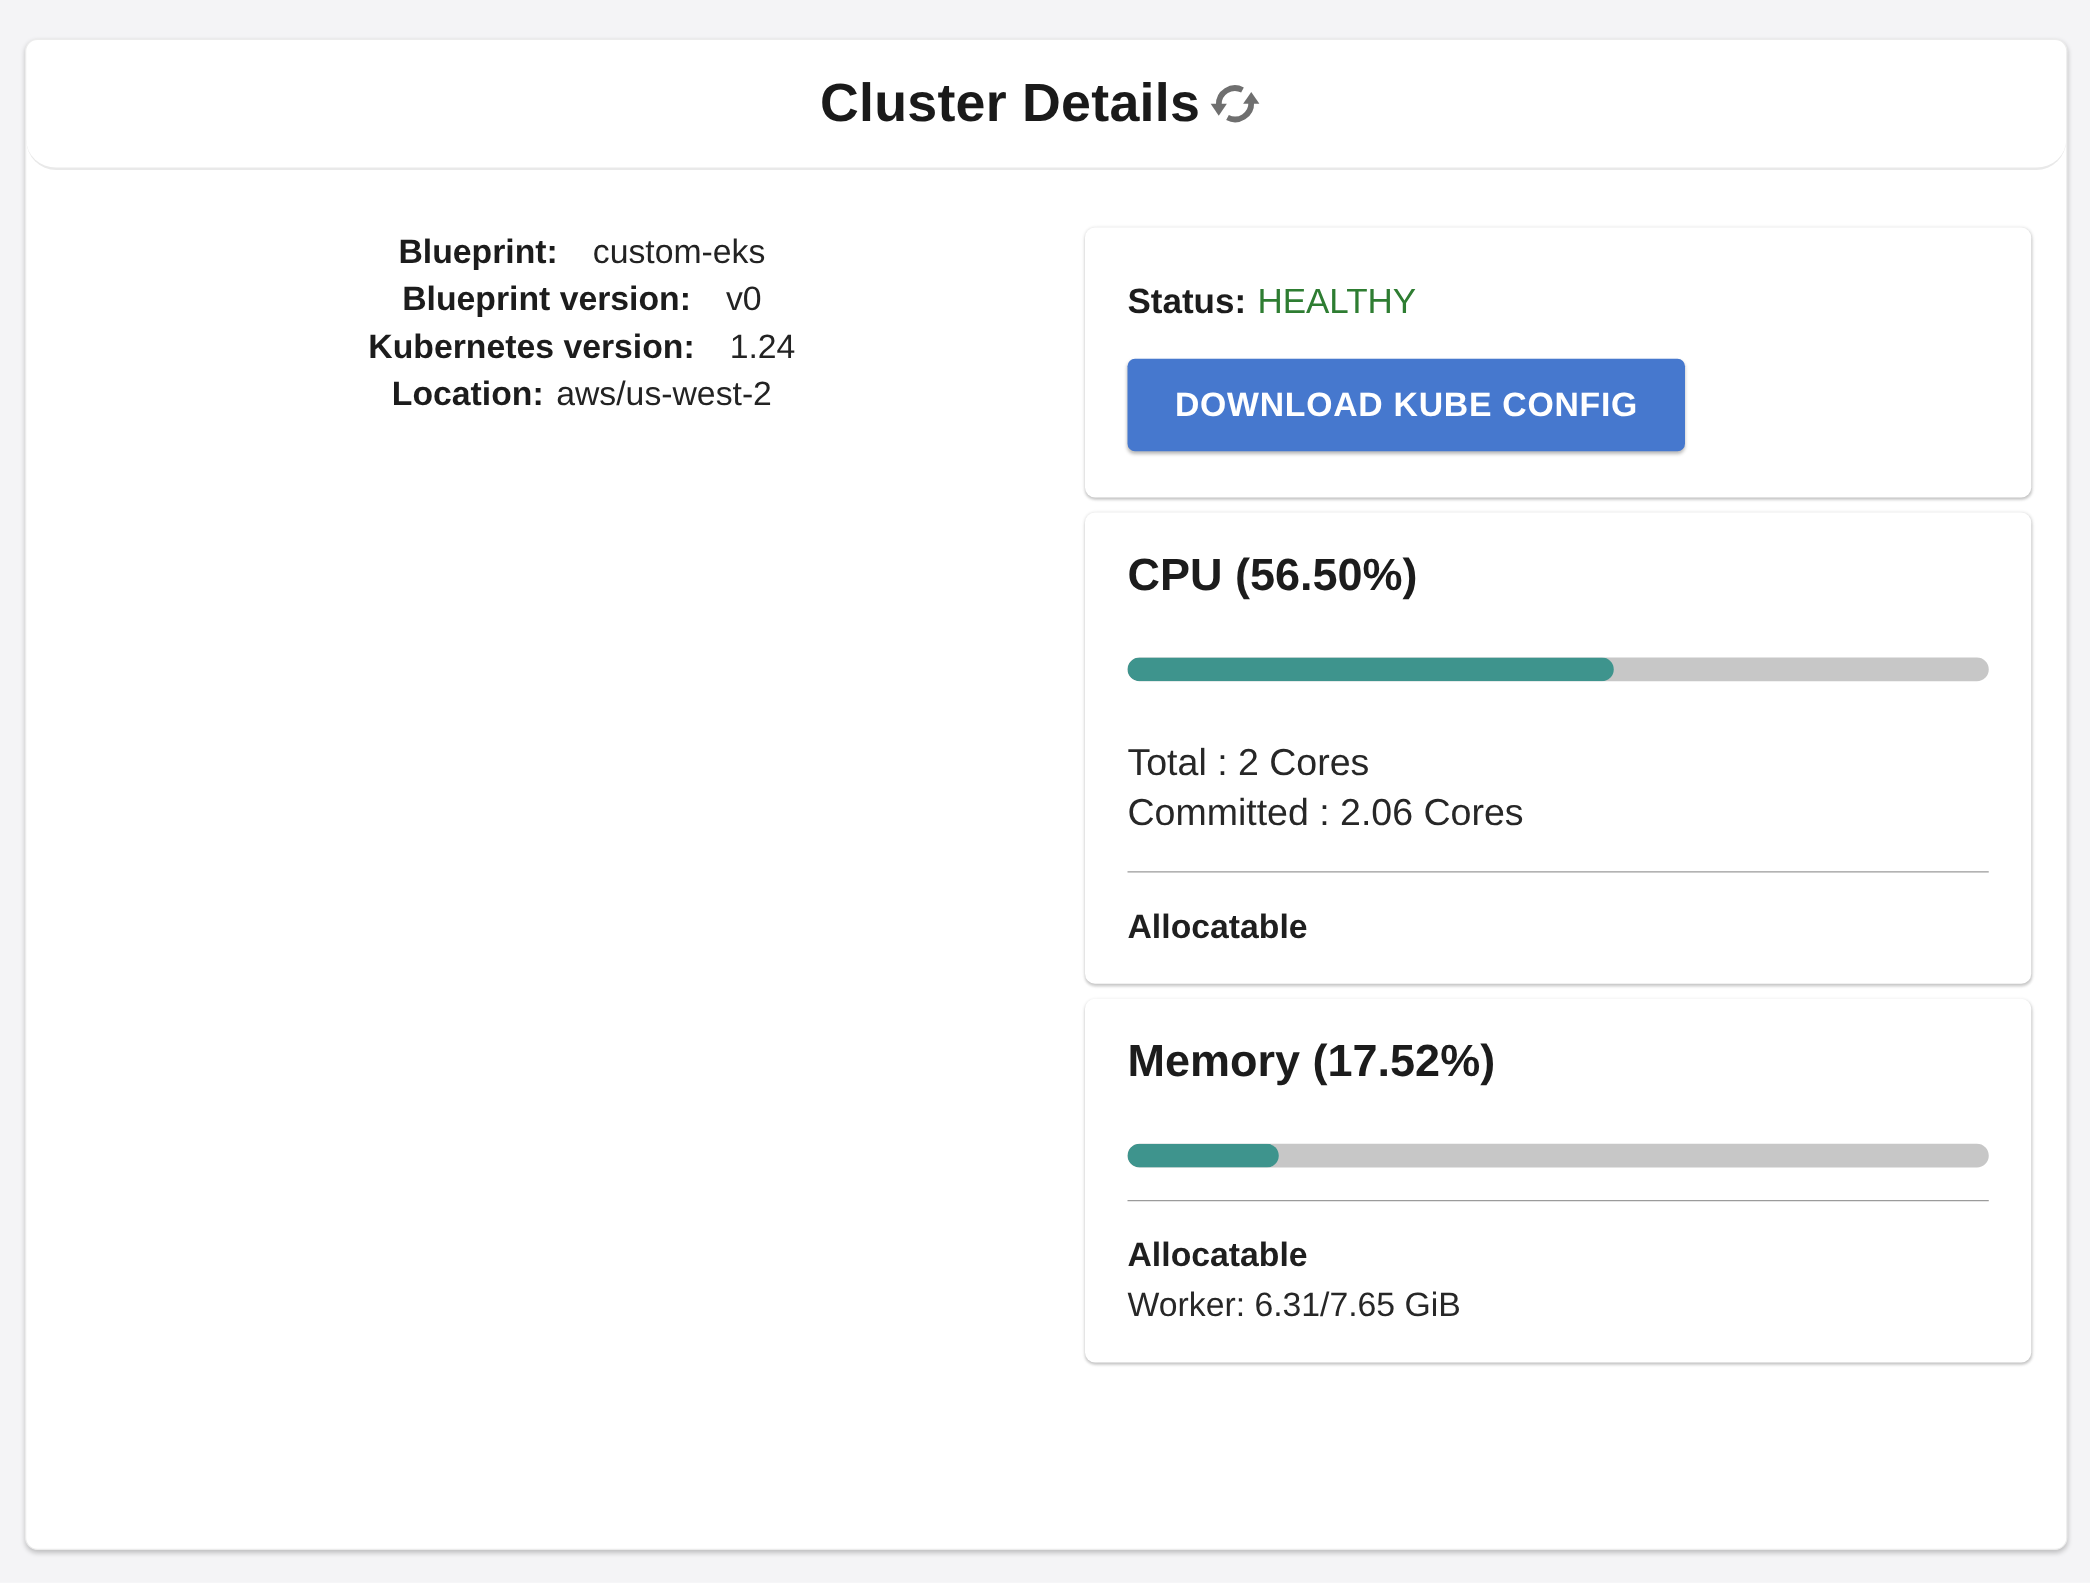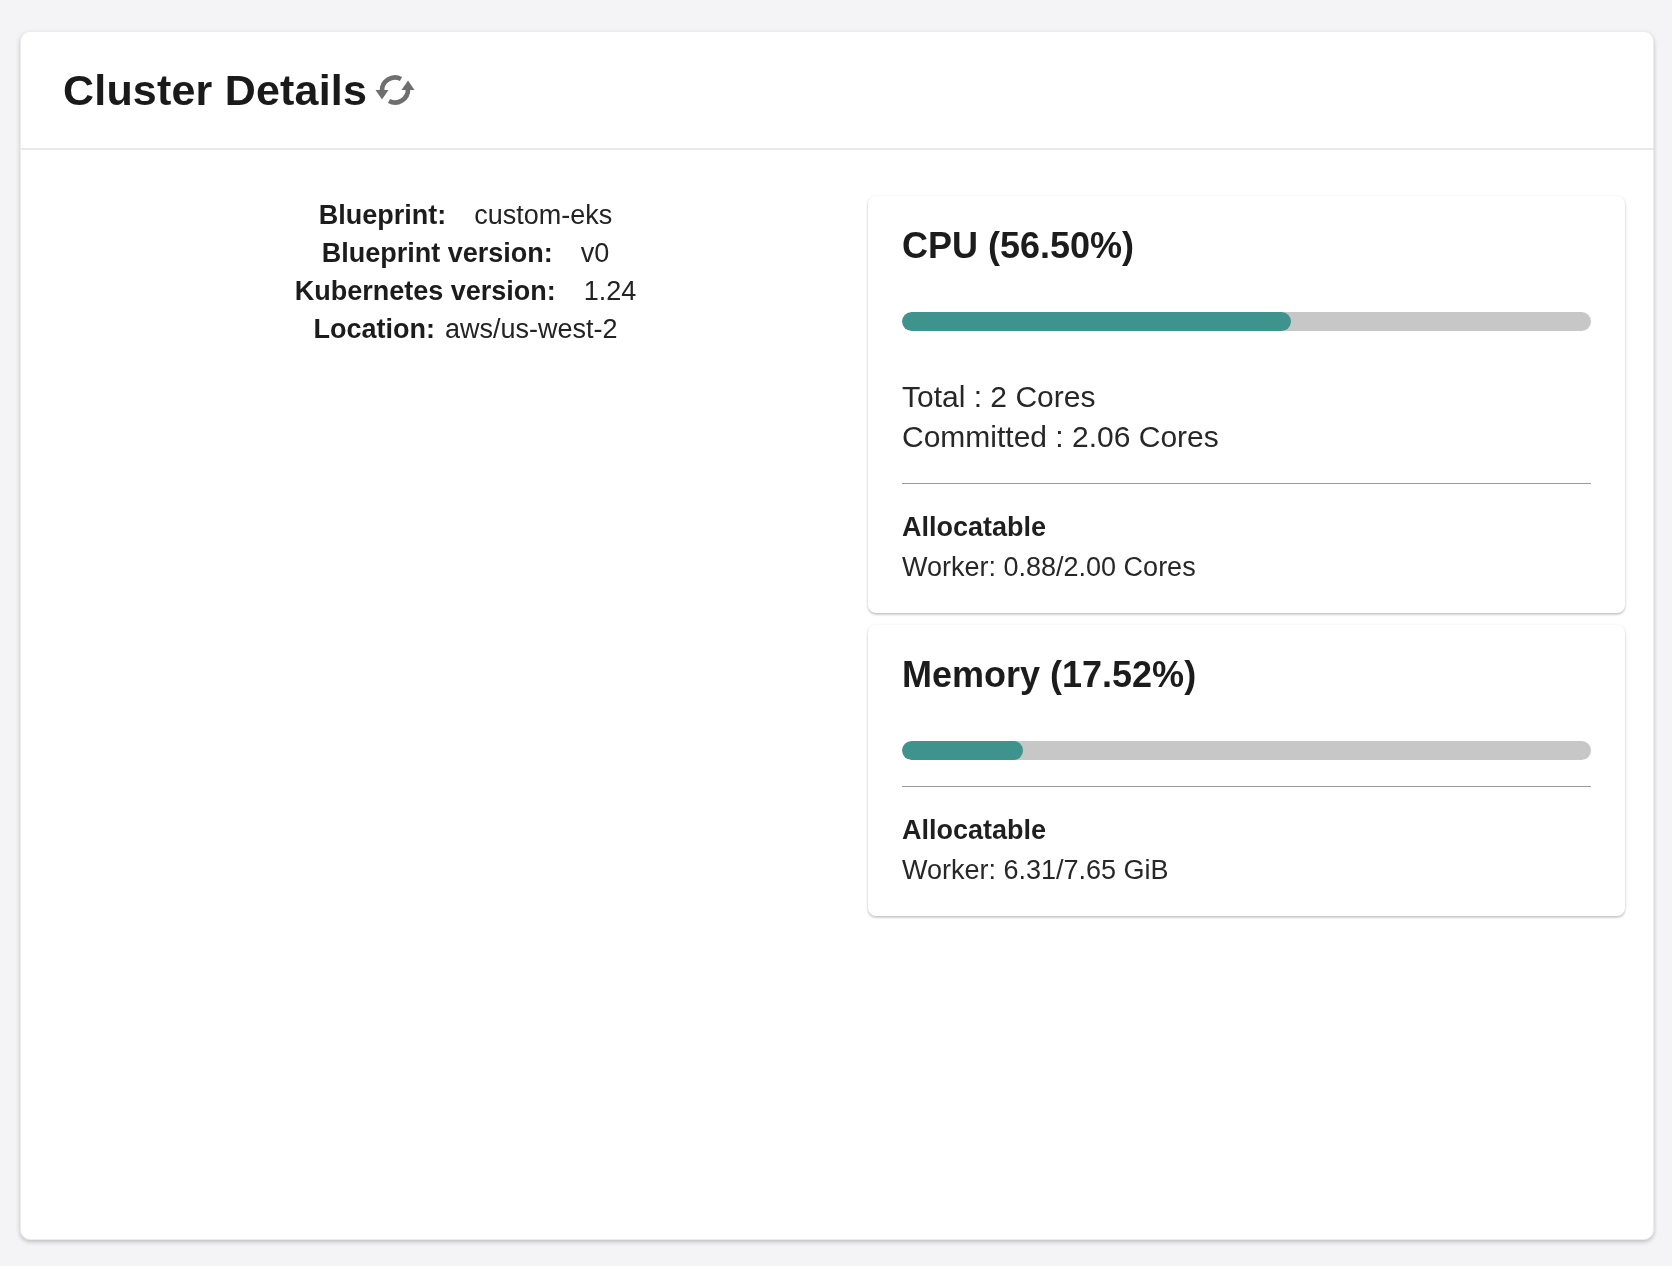--- a/index.html
+++ b/index.html
@@ -17,26 +17,27 @@
     width: 1634px; height: 1209px;
     background: #ffffff;
     border: 1px solid #ececec;
     border-radius: 10px;
     box-shadow: 0 2px 4px rgba(0,0,0,0.22);
   }
 
   
   .card-header {
     position: relative;
-    height: 118px;
+    height: 104px;
     padding: 0 44px 0 42px;
     display: flex;
     align-items: center;
-    justify-content: flex-start;
+    justify-content: center;
     border-bottom: 2px solid #e9e9e9;
+    border-radius: 24px;
   }
   .page-title {
     font-size: 43px;
     font-weight: 700;
     color: #1a1a1a;
     letter-spacing: 0.2px;
   }
   .refresh-btn {
     background: none;
     border: none;
@@ -185,34 +186,39 @@
       <div class="detail-row">
         <span class="detail-label">Kubernetes version:</span><span class="detail-value">1.24</span>
       </div>
       <div class="detail-row tight">
         <span class="detail-label">Location:</span><span class="detail-value">aws/us-west-2</span>
       </div>
     </div>
 
     <div class="cards-col">
 
+      <div class="panel status-panel">
+        <div class="status-line">
+          <span class="status-label">Status:</span><span class="status-value">HEALTHY</span>
+        </div>
+        <button class="download-btn">DOWNLOAD KUBE CONFIG</button>
+      </div>
 
       <div class="panel resource-panel">
         <div class="resource-title">CPU (56.50%)</div>
         <div class="bar-track">
           <div class="bar-fill" style="width: 56.5%;"></div>
         </div>
         <div class="resource-stats">
           <div class="stat-line">Total : 2 Cores</div>
           <div class="stat-line">Committed : 2.06 Cores</div>
         </div>
         <hr class="panel-divider">
         <div class="allocatable-block">
           <div class="allocatable-label">Allocatable</div>
-          <div class="worker-line">Worker: 0.88/2.00 Cores</div>
         </div>
       </div>
 
       <div class="panel resource-panel">
         <div class="resource-title">Memory (17.52%)</div>
         <div class="bar-track">
           <div class="bar-fill" style="width: 17.52%;"></div>
         </div>
         <hr class="panel-divider">
         <div class="allocatable-block">

